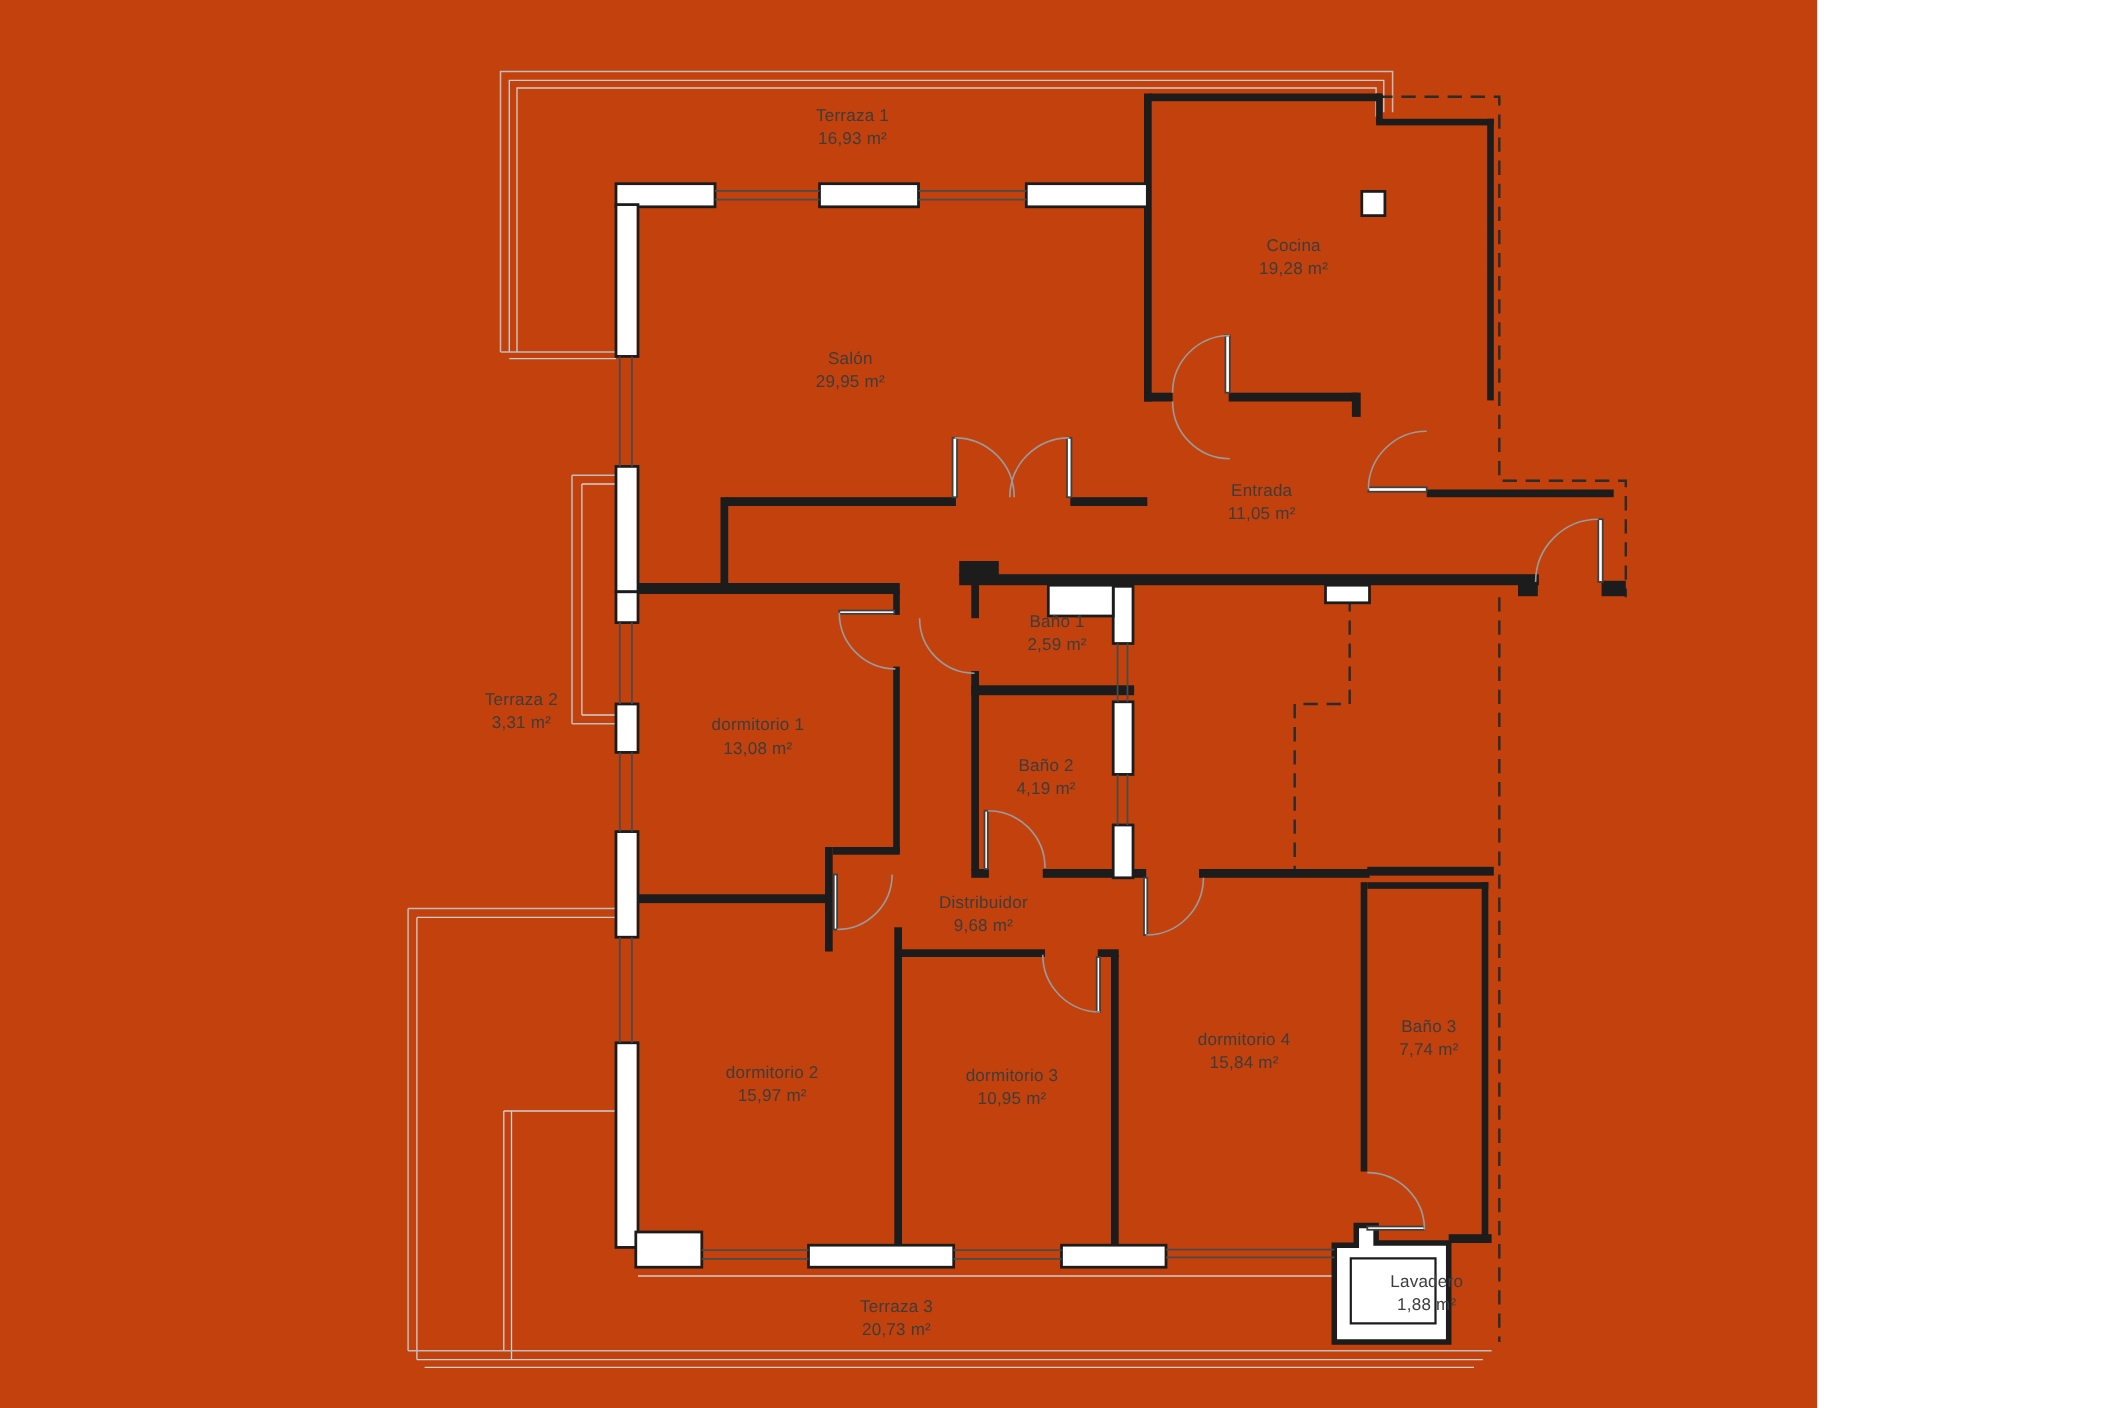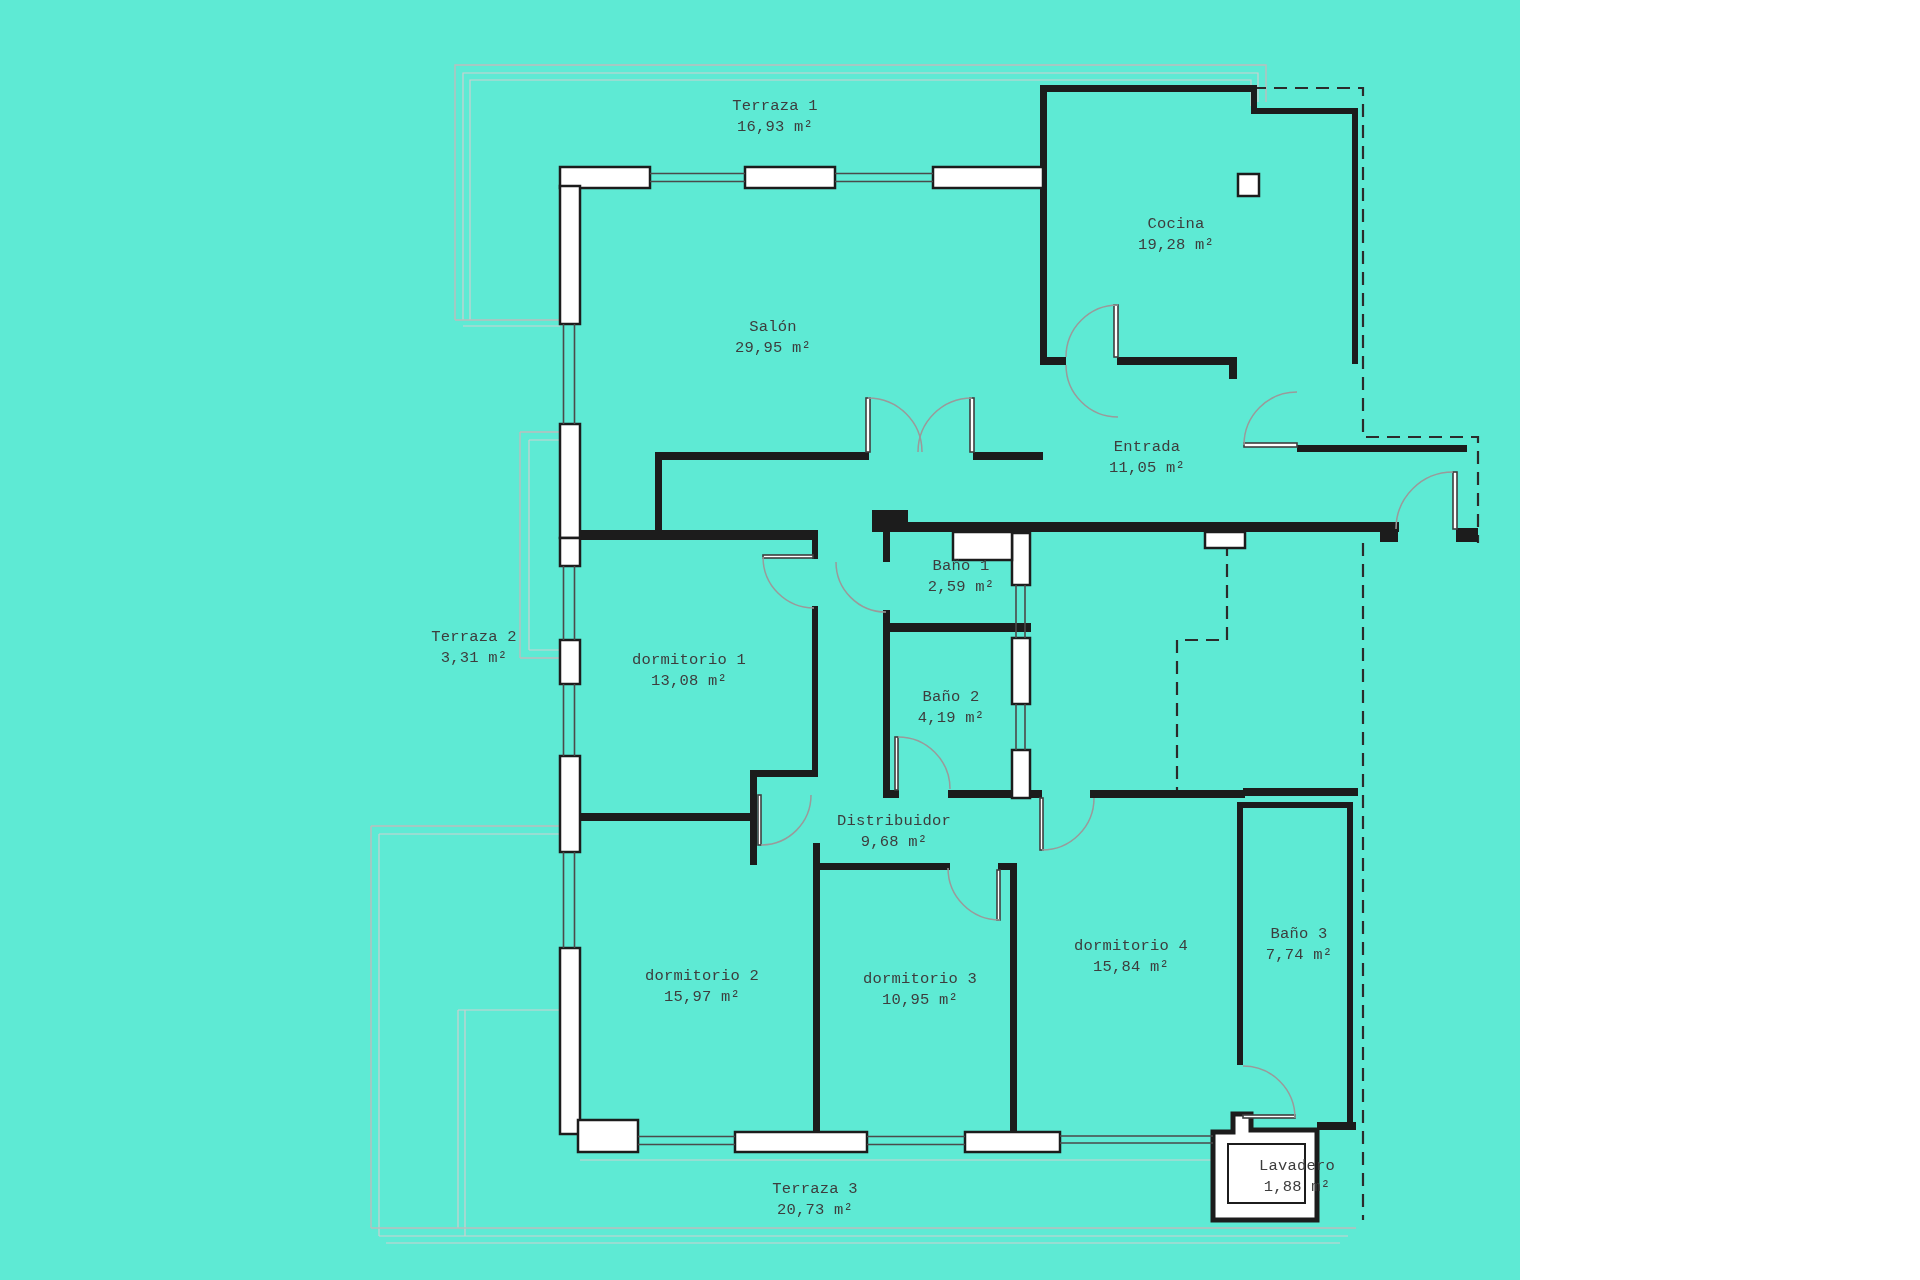--- a/index.html
+++ b/index.html
@@ -1,17 +1,17 @@
 <!DOCTYPE html>
 <html><head>
 <meta charset="utf-8">
 <style>
   html,body{margin:0;padding:0;background:#ffffff;}
-  .stage{position:relative;width:1520px;height:1280px;background:#5eead4;overflow:hidden;
-         font-family:Liberation Mono, monospace;}
+  .stage{position:relative;width:1652px;height:1280px;background:#c2410c;overflow:hidden;
+         font-family:Liberation Sans, sans-serif;}
   svg{display:block}
   .wall{fill:#1c1c1c;stroke:none}
   .pier{fill:#ffffff;stroke:#1c1c1c;stroke-width:2.5}
   .winline{stroke:#4a4a4a;stroke-width:1.6;fill:none}
   .terr{stroke:#bdbdbd;stroke-width:1.4;fill:none}
   .terr2{stroke:#cfcfcf;stroke-width:1.2;fill:none}
   .arc{stroke:#9a9a9a;stroke-width:1.5;fill:none}
   .leaf{fill:#ffffff;stroke:#3f3f3f;stroke-width:1.6}
   .dash{stroke:#2b2b2b;stroke-width:2.2;fill:none;stroke-dasharray:13 8}
   .roomlabel{fill:#3d3d3d;font-size:15.5px;letter-spacing:.2px;text-anchor:middle}

